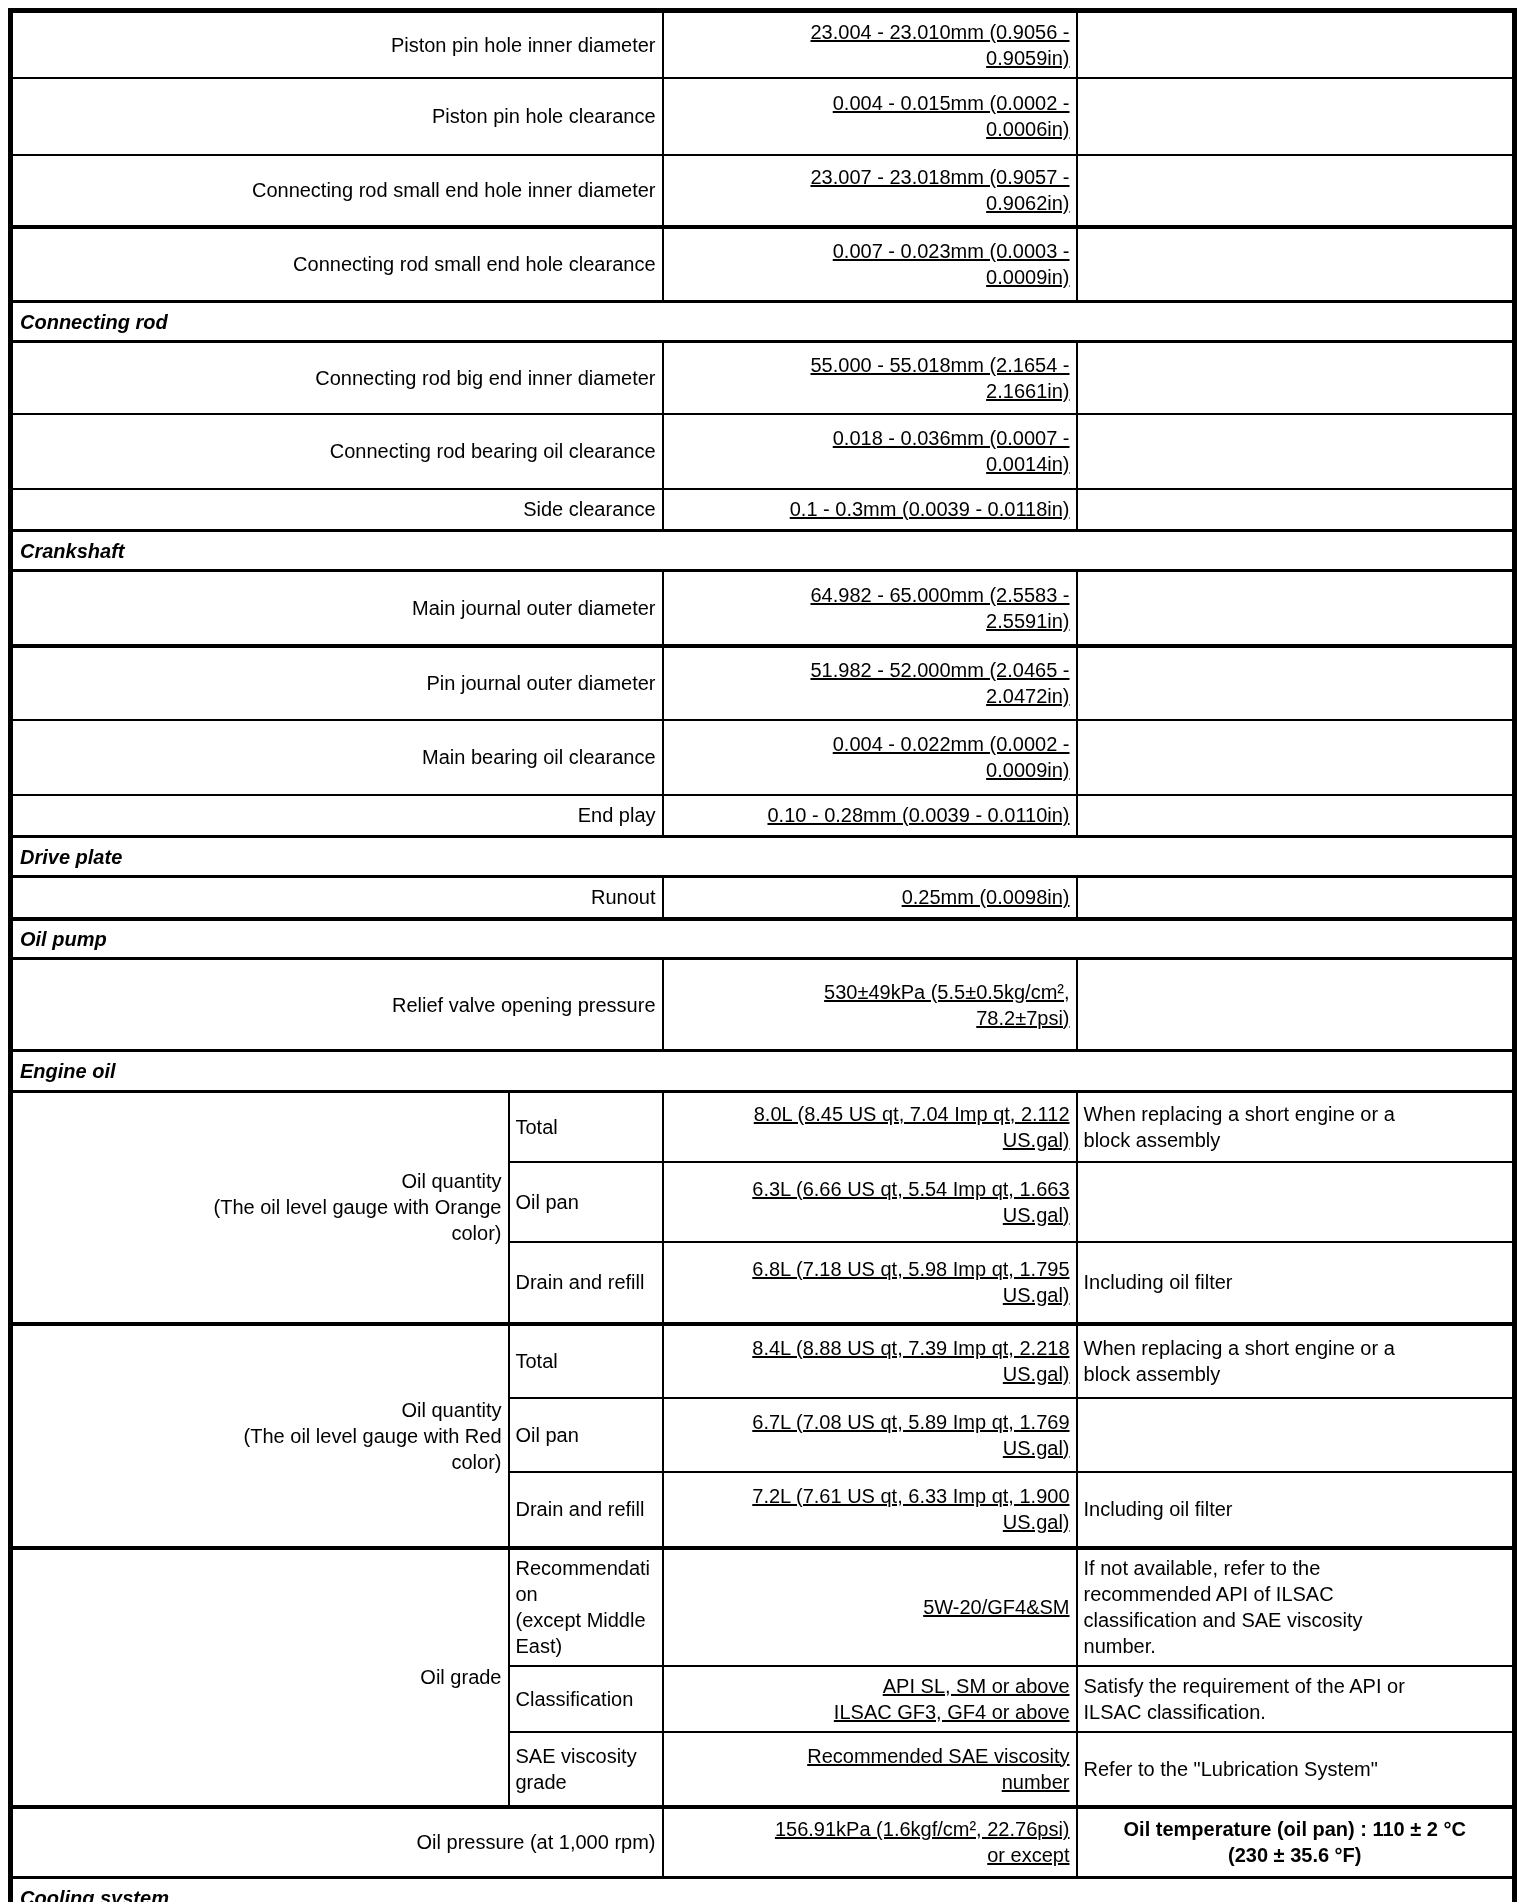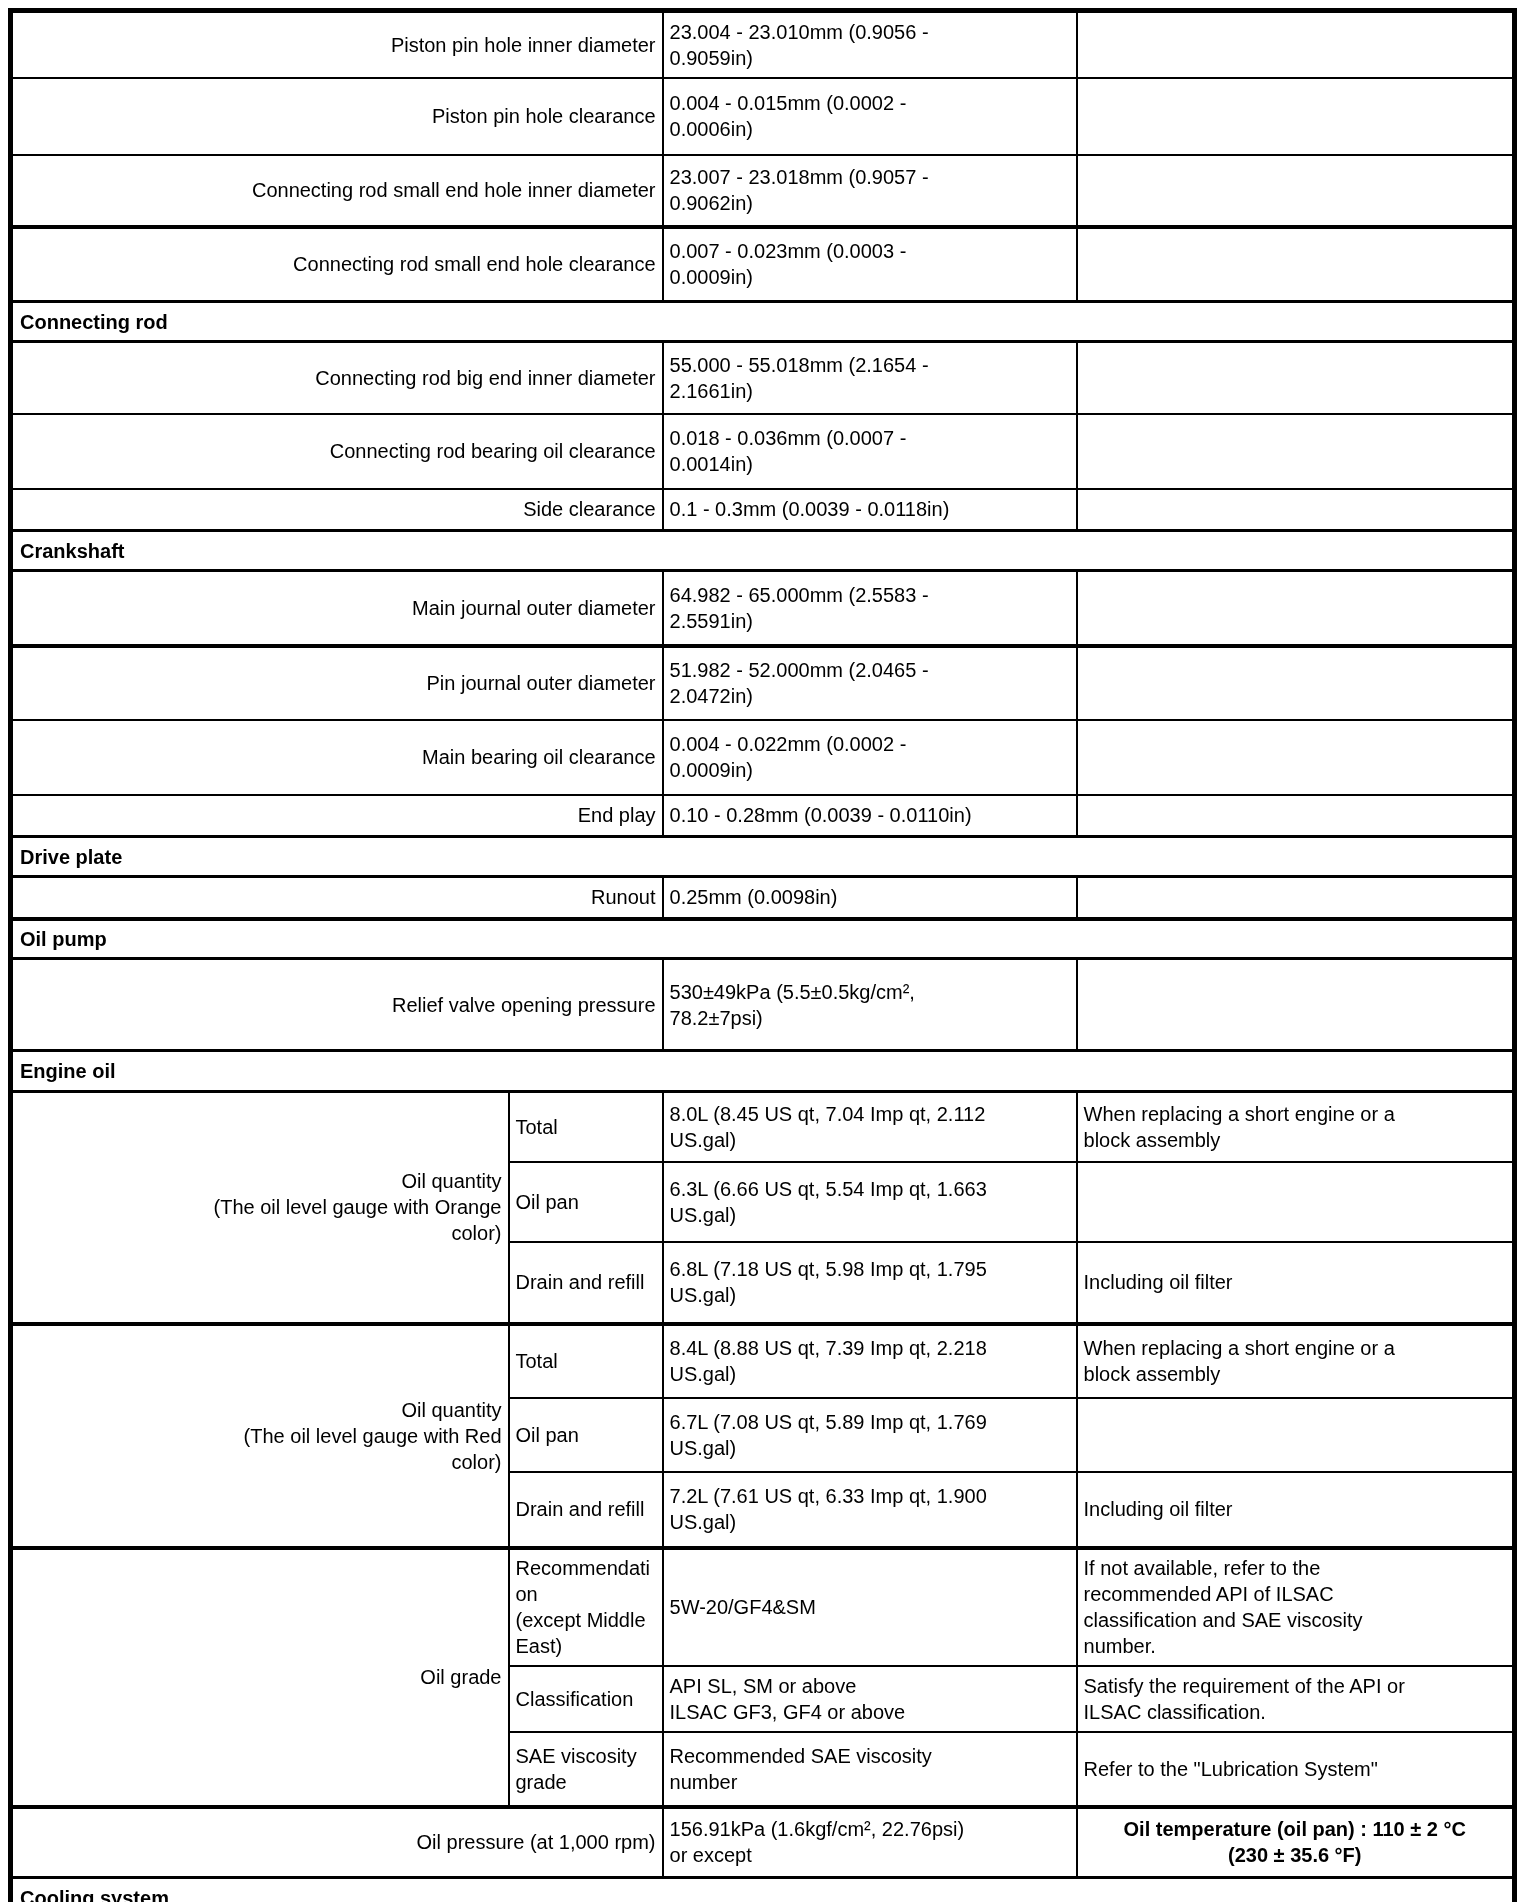--- a/index.html
+++ b/index.html
@@ -16,28 +16,29 @@
     font-size: 20px;
     line-height: 26px;
     white-space: pre-line;
     overflow: hidden;
     padding: 2px 6px;
     vertical-align: middle;
     word-wrap: break-word;
   }
   td.label { text-align: right; padding-left: 7px; }
   td.sub   { text-align: left; padding-left: 8px; }
-  td.val   { text-align: left; padding: 2px 4px; }
+  td.val   { text-align: right; padding: 2px 4px; text-decoration: underline; }
   td.note  { text-align: left; vertical-align: top; padding: 6px 8px 2px 9px; }
   td.note.center { text-align: center; vertical-align: middle; padding: 2px 4px; font-weight: bold; }
   tr.hdr td {
     font-weight: bold;
     border-top-width: 3px;
     border-bottom-width: 3px;
     padding-left: 7px;
+    font-style: italic;
   }
   tr.tt td { border-top-width: 4px; }
   tr.tt4 td { border-top-width: 4px; }
 </style>
 </head>
 <body>
 
 <div class="page">
   <table class="spec">
     <colgroup>

